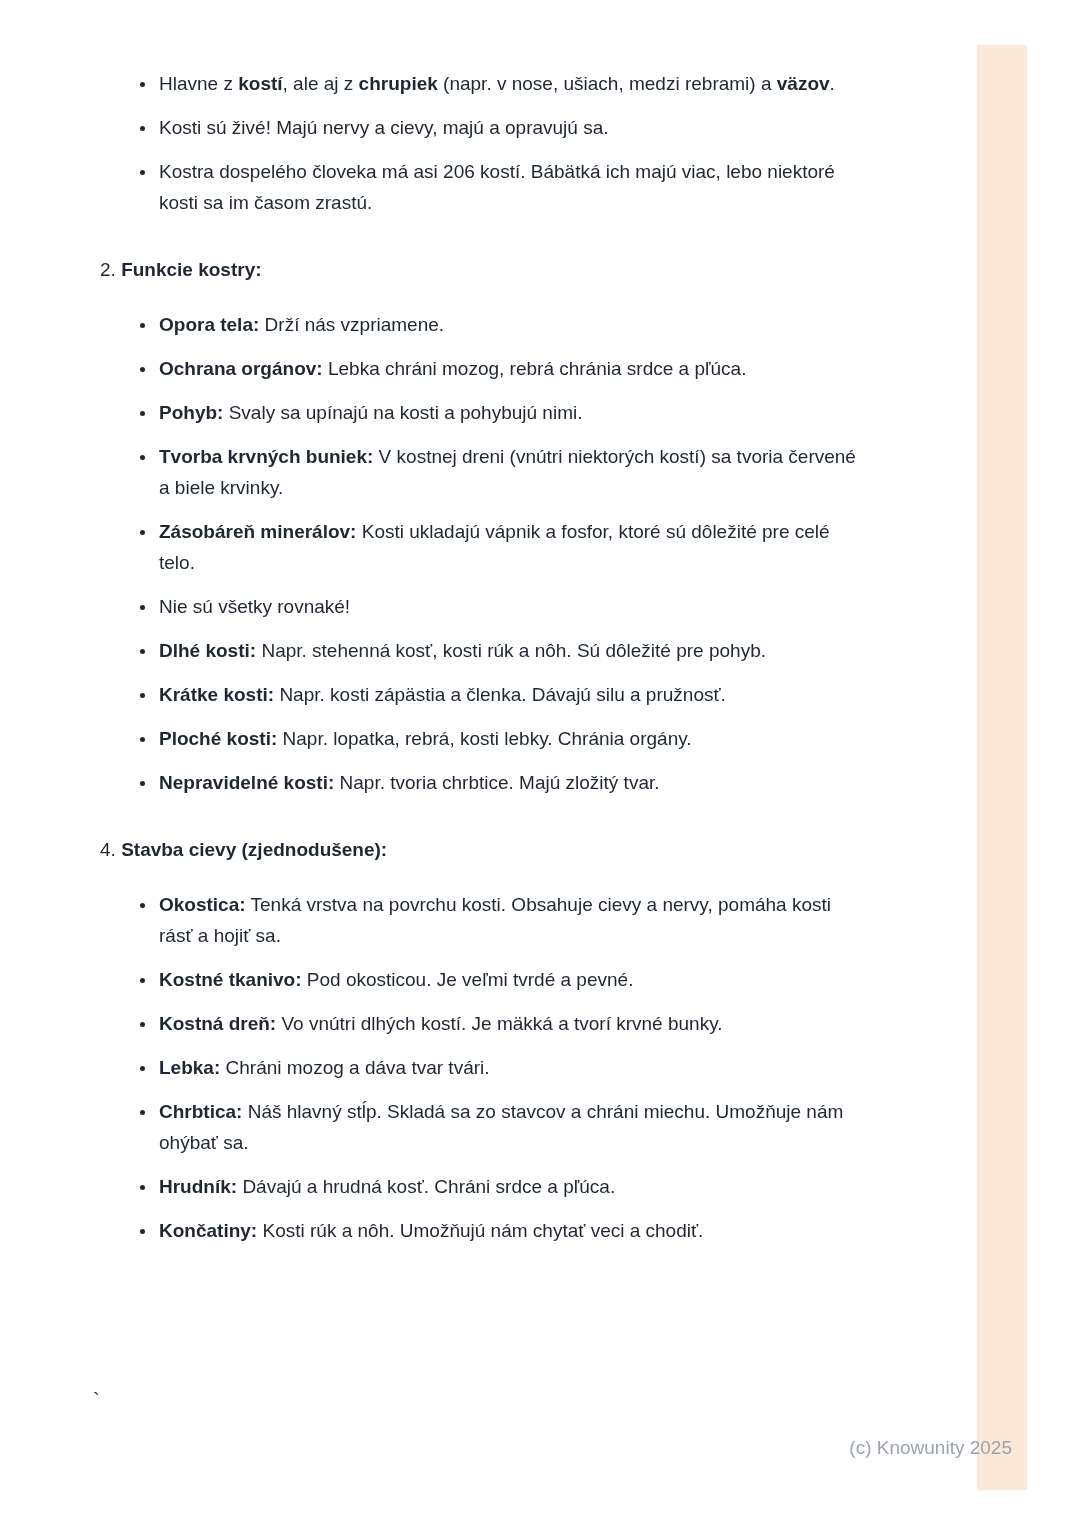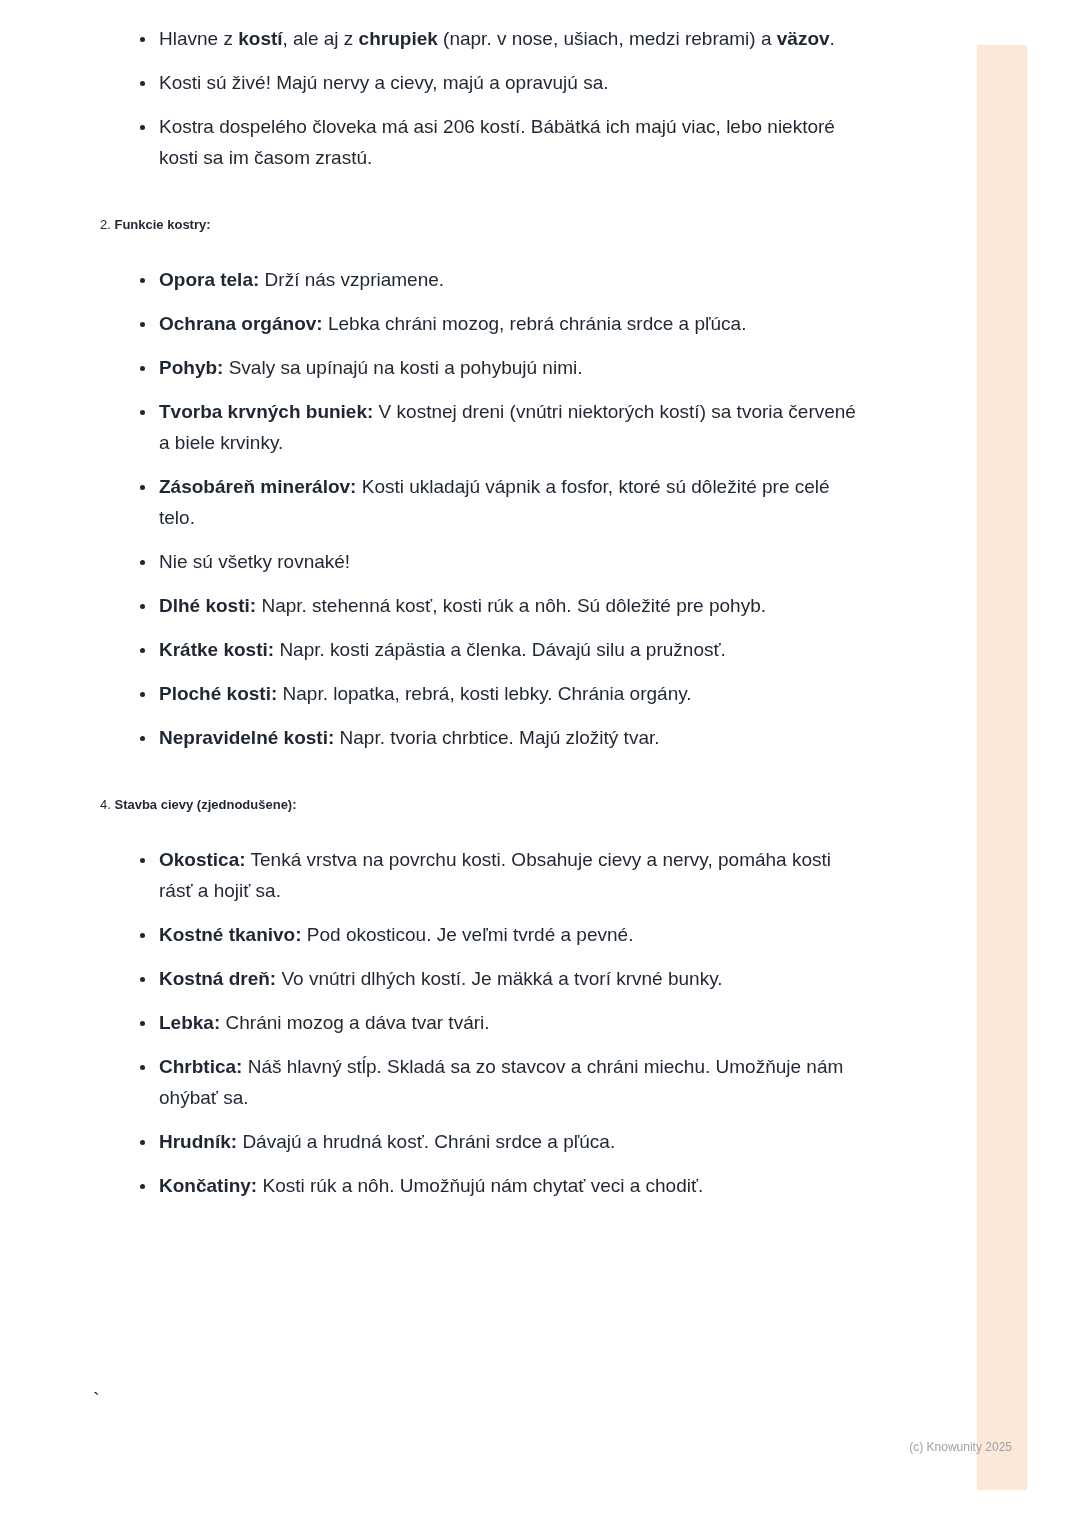--- a/index.html
+++ b/index.html
@@ -23,25 +23,25 @@
     top: 45px;
     right: 53px;
     width: 50px;
     height: 1445px;
     background: #fbe8d7;
     z-index: 0;
   }
   .doc {
     position: relative;
     z-index: 1;
-    padding: 23px 130px 0 100px;
+    padding: 68px 130px 0 100px;
   }
   .heading {
     margin: 36px 0 24px 0;
-    font-size: 13px;
+    font-size: 19px;
   }
   .heading .num {
     font-weight: 400;
   }
   .heading strong {
     font-weight: 700;
   }
   ul.doc-list {
     list-style: disc outside;
     margin: 0 0 8px 0;
@@ -65,21 +65,21 @@
     top: 1385px;
     z-index: 1;
     font-size: 20px;
     color: #1f2733;
   }
   .watermark {
     position: absolute;
     right: 68px;
     top: 1432px;
     z-index: 2;
-    font-size: 12px;
+    font-size: 19px;
     color: #9ca3ab;
     font-family: "Liberation Sans", sans-serif;
   }
 </style>
 </head>
 <body>
 
 <div class="page">
   <div class="stripe"></div>
   <main class="doc" id="doc-root">

